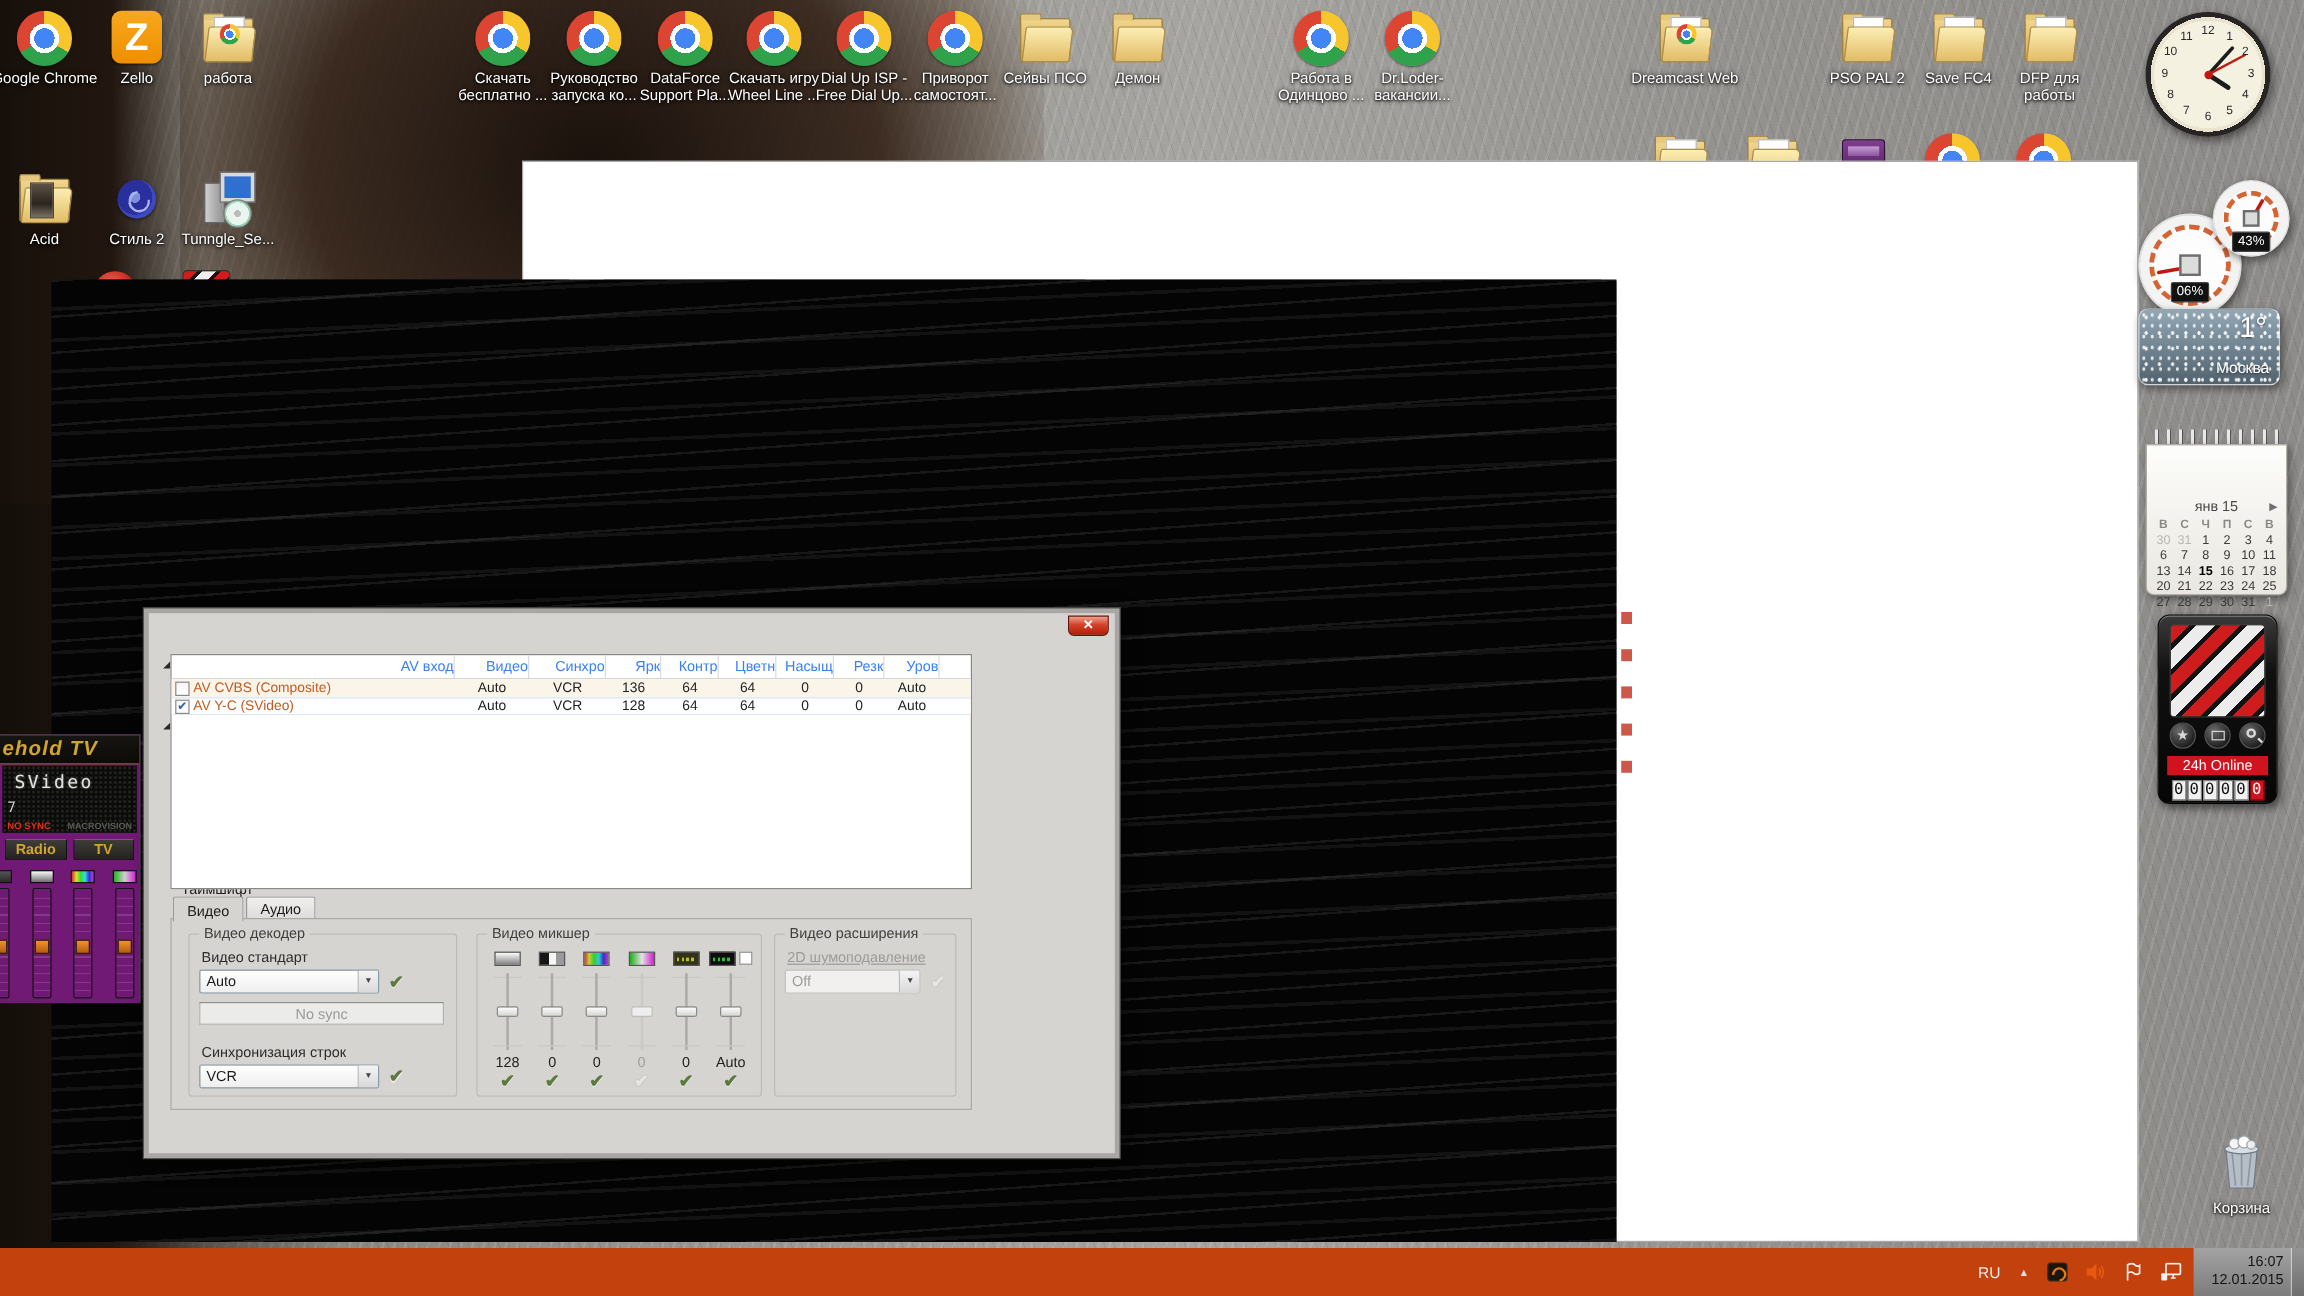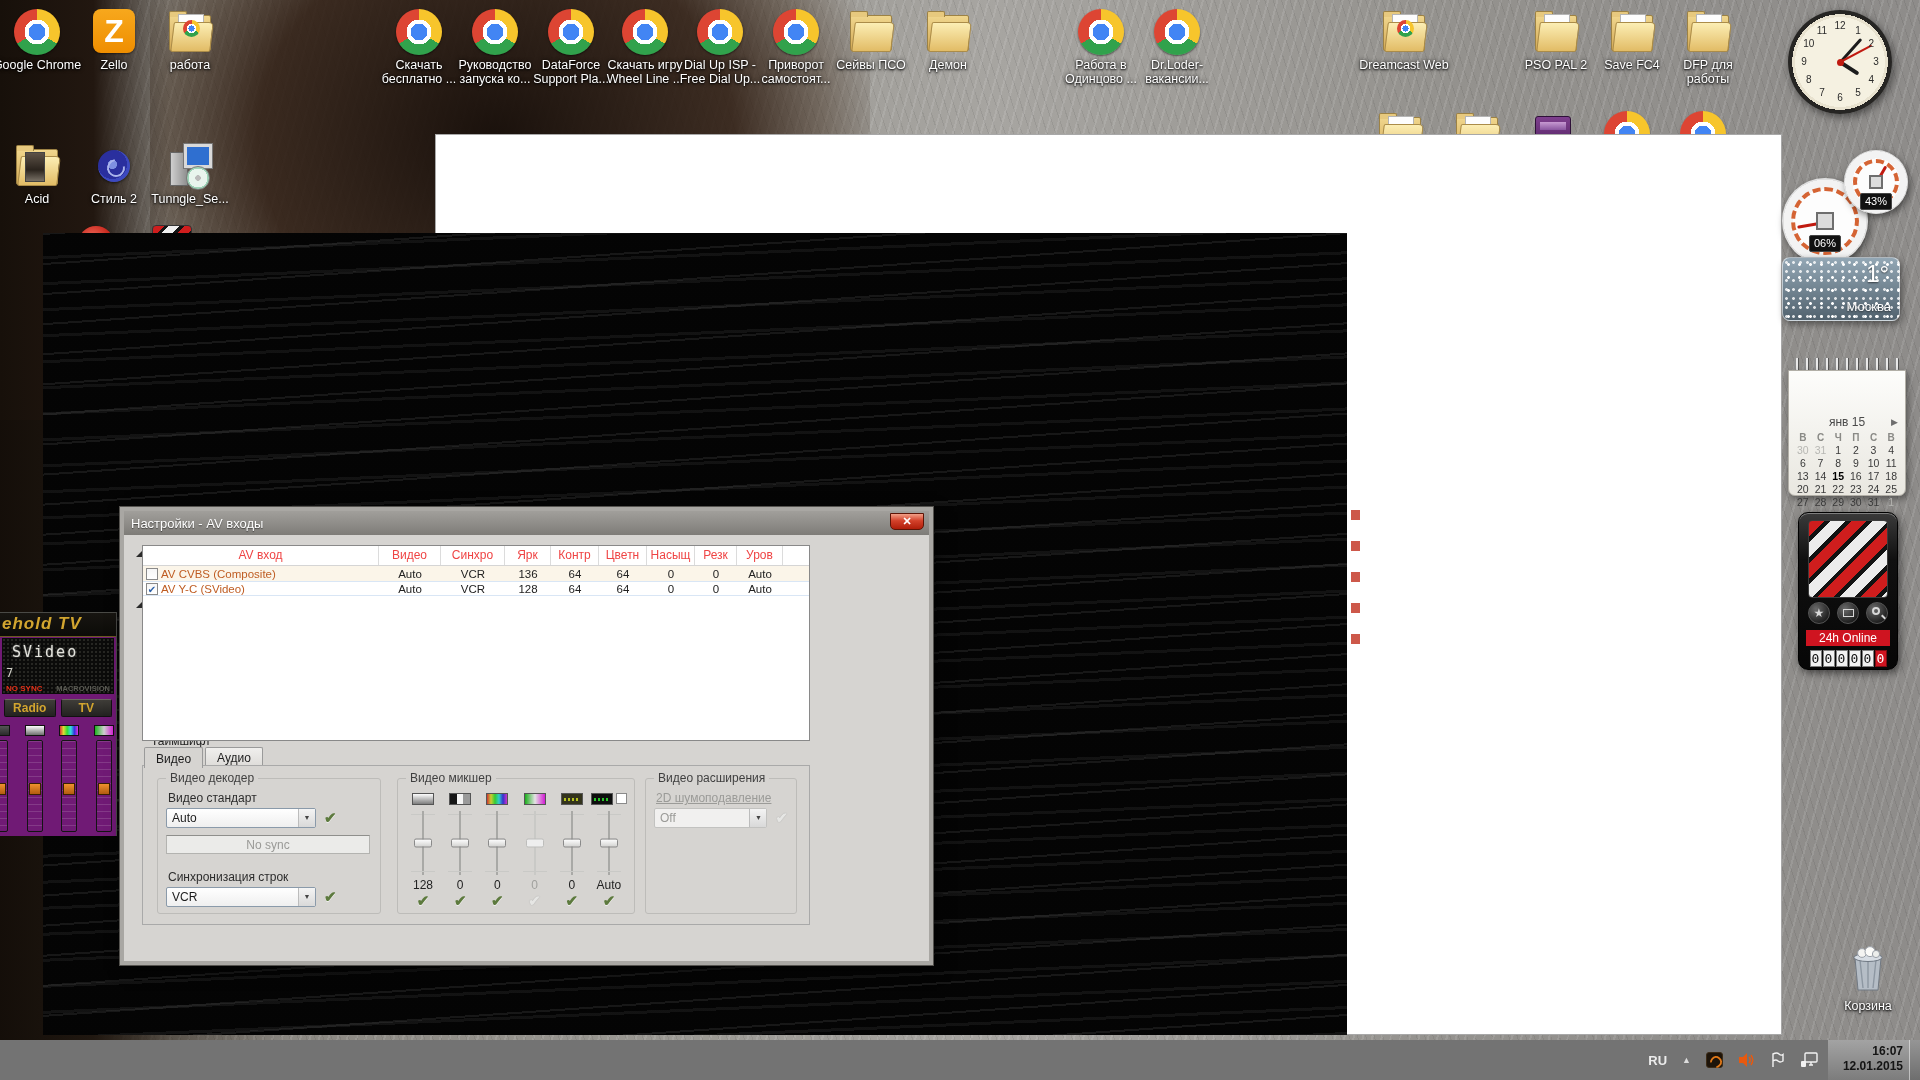--- a/index.html
+++ b/index.html
@@ -114,21 +114,21 @@
   .tree{position:absolute;left:10px;top:34px;width:124px;height:380px;font-size:12px;color:#222;}
   .tree-item{position:relative;padding:1px 3px;margin:1px 0 1px 14px;white-space:nowrap;width:max-content;}
   .tree-item.lvl1{margin-left:30px;}
   .tree-item.disabled{color:#a2a69f;}
   .tree-item.selected{background:#c7dcf3;border:1px solid #84aad4;padding:0 3px;}
   .tree-item .marker{position:absolute;left:-12px;top:5px;width:0;height:0;
     border-left:6px solid transparent;border-bottom:6px solid #2a2a2a;}
   .list{position:absolute;left:18px;top:34px;width:668px;height:196px;background:#fff;border:1px solid #898989;}
   .lhead{display:flex;height:20px;background:linear-gradient(180deg,#fdfdfd,#eceaе7 60%,#e4e2df);
     border-bottom:1px solid #d5d5d5;}
-  .lhead .hc{border-right:1px solid #dcdcdc;font-size:12px;color:#ef4444;text-align:center;line-height:19px;}
+  .lhead .hc{border-right:1px solid #dcdcdc;font-size:12px;color:#3b82f6;text-align:right;line-height:19px;}
   .lrow{display:flex;height:15px;align-items:center;}
   .lrow.r0{background:#fbf5e9;}
   .lrow.r1{background:#fff;box-shadow:inset 0 1px 0 #d9e6f5, inset 0 -1px 0 #d9e6f5;}
   .lrow .c{font-size:11.5px;text-align:center;color:#222;}
   .lrow .name{display:flex;align-items:center;gap:3px;padding-left:3px;text-align:left;color:#bf5c22;}
   .cbx{width:12px;height:12px;border:1px solid #8a8a8a;background:linear-gradient(180deg,#f6f6f6,#fff);
     font-size:10px;line-height:11px;text-align:center;color:#2d61a8;flex:0 0 12px;}
   .tabs{position:absolute;left:20px;top:236px;display:flex;gap:2px;}
   .tab{padding:3px 11px 2px 11px;border:1px solid #9a9a9a;border-bottom:none;border-radius:2px 2px 0 0;
     background:linear-gradient(180deg,#f0efed,#dcdad7);font-size:12px;}
@@ -237,21 +237,21 @@
   .cnt-banner{width:84px;height:16px;margin:6px auto 4px auto;background:#cf1420;color:#fff;
     font-size:12px;text-align:center;line-height:16px;}
   .cnt-digits{display:flex;justify-content:center;gap:1px;}
   .cnt-digits span{width:12px;height:17px;background:#f2f2f2;border:1px solid #7e7e7e;color:#111;
     font-family:"DejaVu Sans Mono",monospace;font-size:13px;text-align:center;line-height:16px;}
   .cnt-digits span.red{background:#cf1420;color:#fff;border-color:#7e0b12;}
   #recycle{left:1832px;top:944px;width:72px;text-align:center;}
   #recycle .lbl{margin-top:1px;font-size:12.5px;color:#fff;text-shadow:0 1px 2px #000,0 0 4px rgba(0,0,0,.9);}
 
   
-  #taskbar{position:absolute;left:0;top:1040px;width:1920px;height:40px;background:#737373;z-index:7;font-weight:bold;}
+  #taskbar{position:absolute;left:0;top:1040px;width:1920px;height:40px;background:#c2410c;z-index:7;}
   .clockseg{position:absolute;right:0;top:0;width:92px;height:100%;background:linear-gradient(180deg,#a3a3a3,#7c7c7c);}
   .sliver{position:absolute;right:0;top:0;width:11px;height:100%;border-left:1px solid rgba(255,255,255,.55);
     background:linear-gradient(180deg,#959595,#6e6e6e);}
   .clocktext{position:absolute;right:17px;top:4px;text-align:right;color:#141414;font-size:12px;line-height:15px;}
   #tray{position:absolute;right:100px;top:0;height:100%;display:flex;align-items:center;gap:15px;color:#ececec;}
   .tray-lang{font-size:13px;}
   .tray-exp{font-size:9px;color:#dcdcdc;}
   .tray-app{width:17px;height:16px;background:#1d140a;border:1px solid #3c2c18;border-radius:3px;position:relative;}
   .tray-app::after{content:'';position:absolute;left:3px;top:3px;width:8px;height:8px;border-radius:50%;
     border:2px solid #e07818;border-bottom-color:transparent;transform:rotate(40deg);}
@@ -485,23 +485,20 @@
           <span class="skin-sl"></span>
         </div>
       <div class="skin-col">
           <span class="skin-ico ski-sat"></span>
           <span class="skin-sl"></span>
         </div>
     </div>
   </div>
 
   <div id="dialog">
-    <div class="titlebar">
-      <span>Настройки - AV входы</span>
-    </div>
     <div class="closebtn">✕</div>
     <div class="tree">
         <div class="tree-item"><div class="marker"></div><span>ТВ каналы</span></div>
         <div class="tree-item lvl1"><span>ТВ</span></div>
         <div class="tree-item lvl1 disabled"><span>DVB ТВ</span></div>
         <div class="tree-item"><div class="marker"></div><span>Радио каналы</span></div>
         <div class="tree-item lvl1"><span>FM радио</span></div>
         <div class="tree-item lvl1 disabled"><span>DVB радио</span></div>
         <div class="tree-item selected"><span>AV входы</span></div>
         <div class="tree-item"><span>Видео</span></div>

